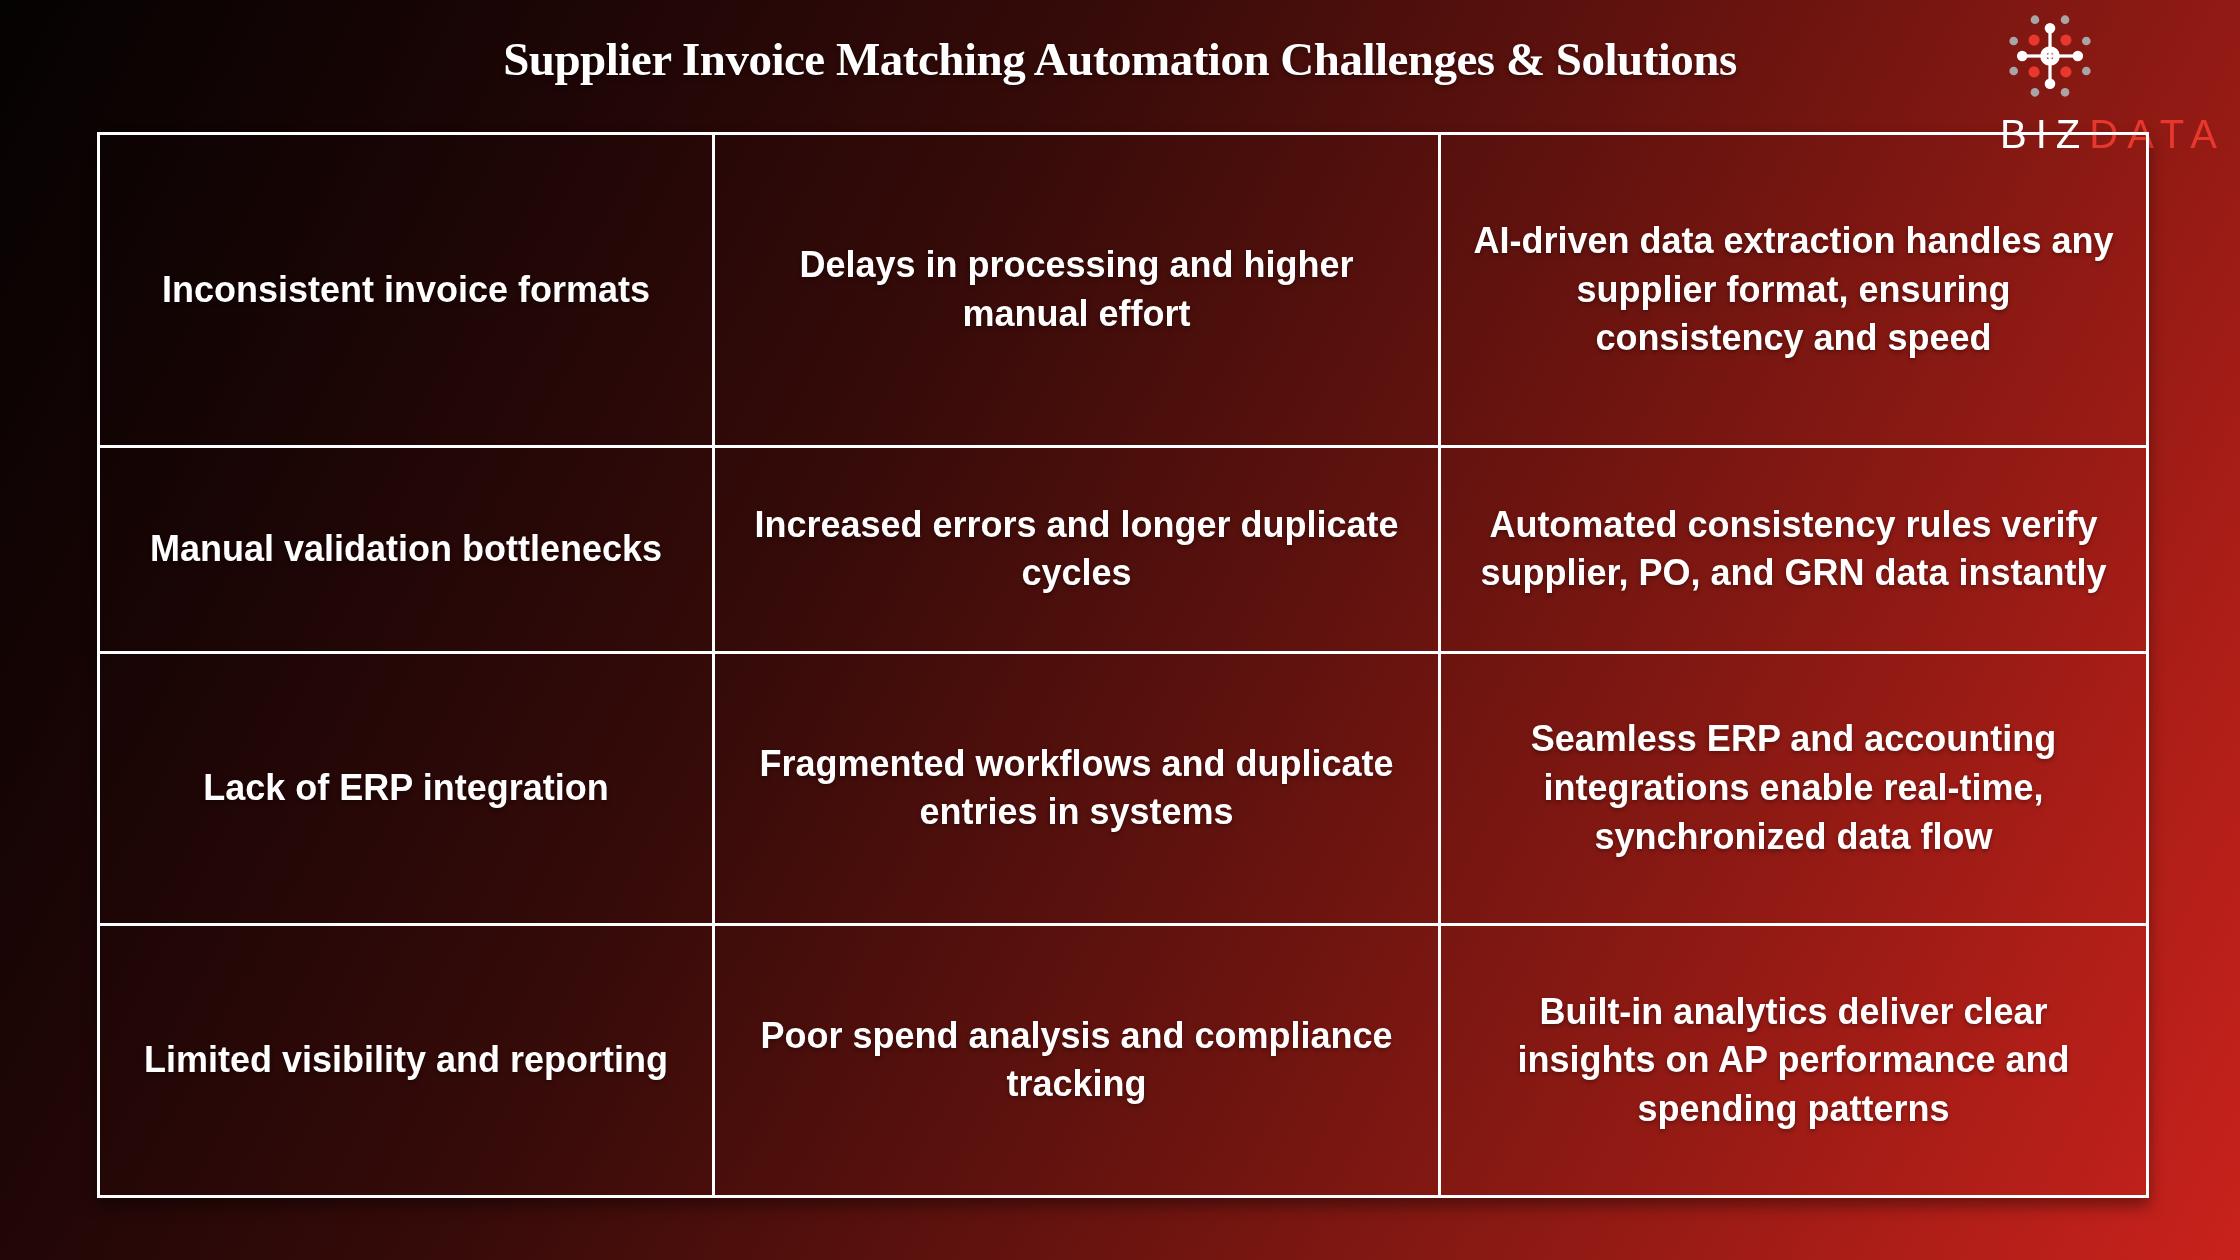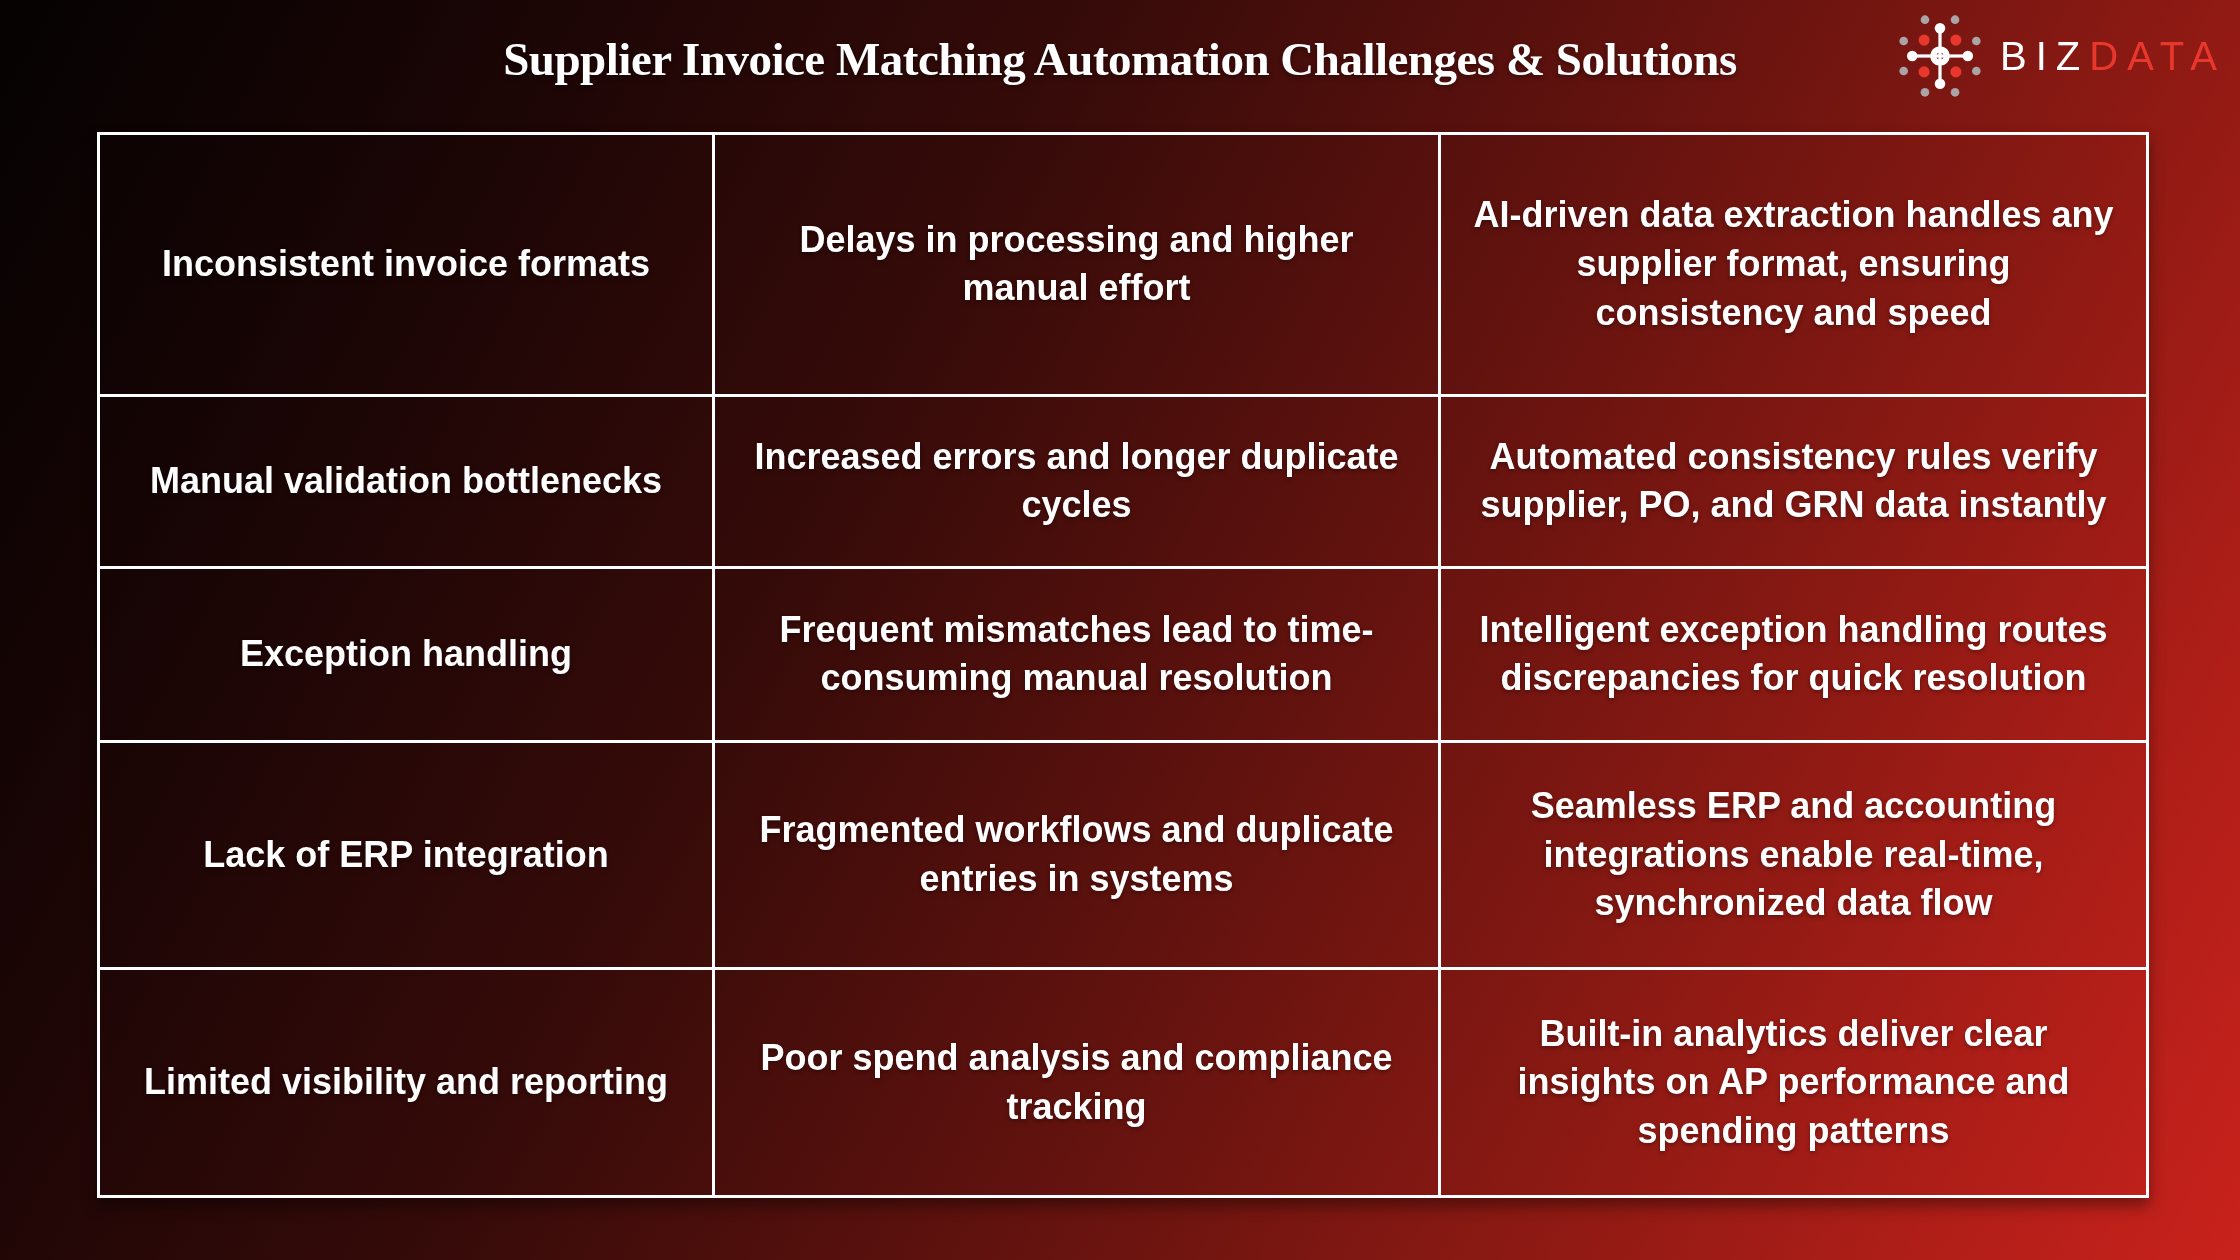--- a/index.html
+++ b/index.html
@@ -7,21 +7,21 @@
     width:2240px;height:1260px;overflow:hidden;position:relative;
     background:linear-gradient(118deg,#050202 0%,#1a0505 18%,#360b09 38%,#5f120e 56%,#8a1913 74%,#b01e18 89%,#c9221c 100%);
     font-family:"Liberation Sans",sans-serif;color:#ffffff;
   }
   .page-title{
     position:absolute;top:14px;left:0;width:100%;text-align:center;
     font-size:47px;font-weight:bold;letter-spacing:-0.5px;line-height:90px;
     text-shadow:0 2px 5px rgba(0,0,0,0.45);white-space:nowrap;font-family:Liberation Serif, serif;
   }
   .logo{
-    position:absolute;top:10px;right:14px;display:flex;align-items:center;gap:10px;
+    position:absolute;top:10px;right:14px;display:flex;gap:10px;flex-direction:column;
   }
   .logo-text{
     font-size:40px;font-weight:400;letter-spacing:9px;white-space:nowrap;
   }
   .logo-text .biz{color:#ffffff;}
   .logo-text .data{color:#e8382e;}
   table.matrix{
     position:absolute;left:97px;top:132px;width:2049px;height:1066px;
     border-collapse:collapse;table-layout:fixed;
     box-shadow:0 8px 14px rgba(0,0,0,0.40);
@@ -93,25 +93,20 @@
   <tr class="r1">
     <td>Inconsistent invoice formats</td>
     <td>Delays in processing and higher manual effort</td>
     <td>AI-driven data extraction handles any supplier format, ensuring consistency and speed</td>
   </tr>
   <tr class="r2">
     <td>Manual validation bottlenecks</td>
     <td>Increased errors and longer duplicate cycles</td>
     <td>Automated consistency rules verify supplier, PO, and GRN data instantly</td>
   </tr>
-  <tr class="r3">
-    <td>Exception handling</td>
-    <td>Frequent mismatches lead to time-consuming manual resolution</td>
-    <td>Intelligent exception handling routes discrepancies for quick resolution</td>
-  </tr>
   <tr class="r4">
     <td>Lack of ERP integration</td>
     <td>Fragmented workflows and duplicate entries in systems</td>
     <td>Seamless ERP and accounting integrations enable real-time, synchronized data flow</td>
   </tr>
   <tr class="r5">
     <td>Limited visibility and reporting</td>
     <td>Poor spend analysis and compliance tracking</td>
     <td>Built-in analytics deliver clear insights on AP performance and spending patterns</td>
   </tr>

